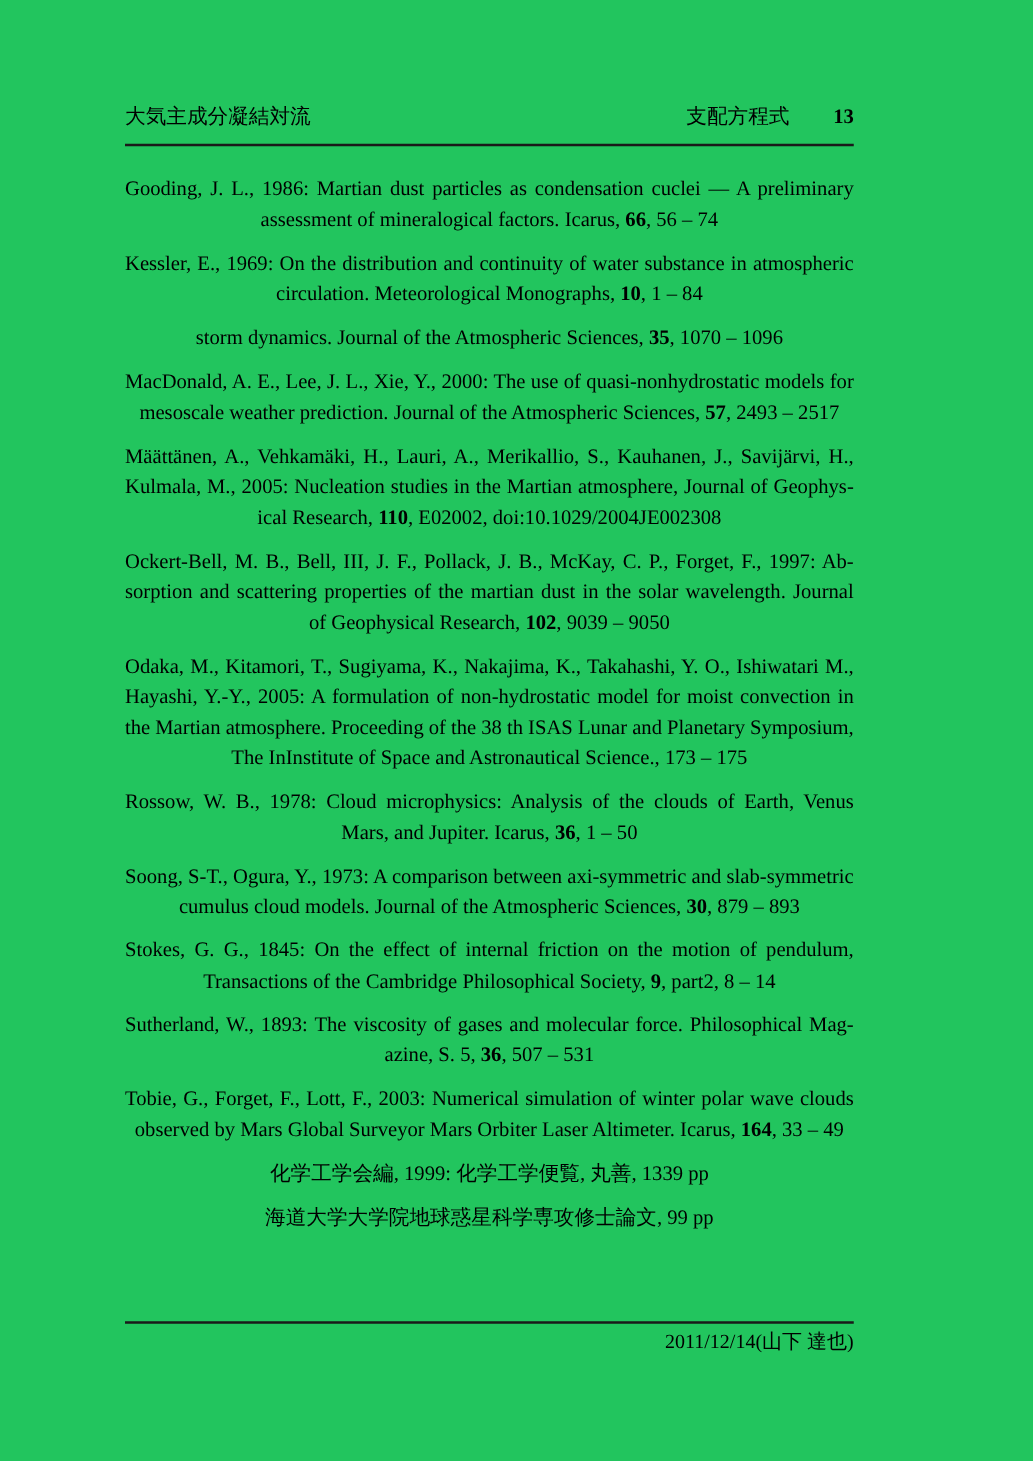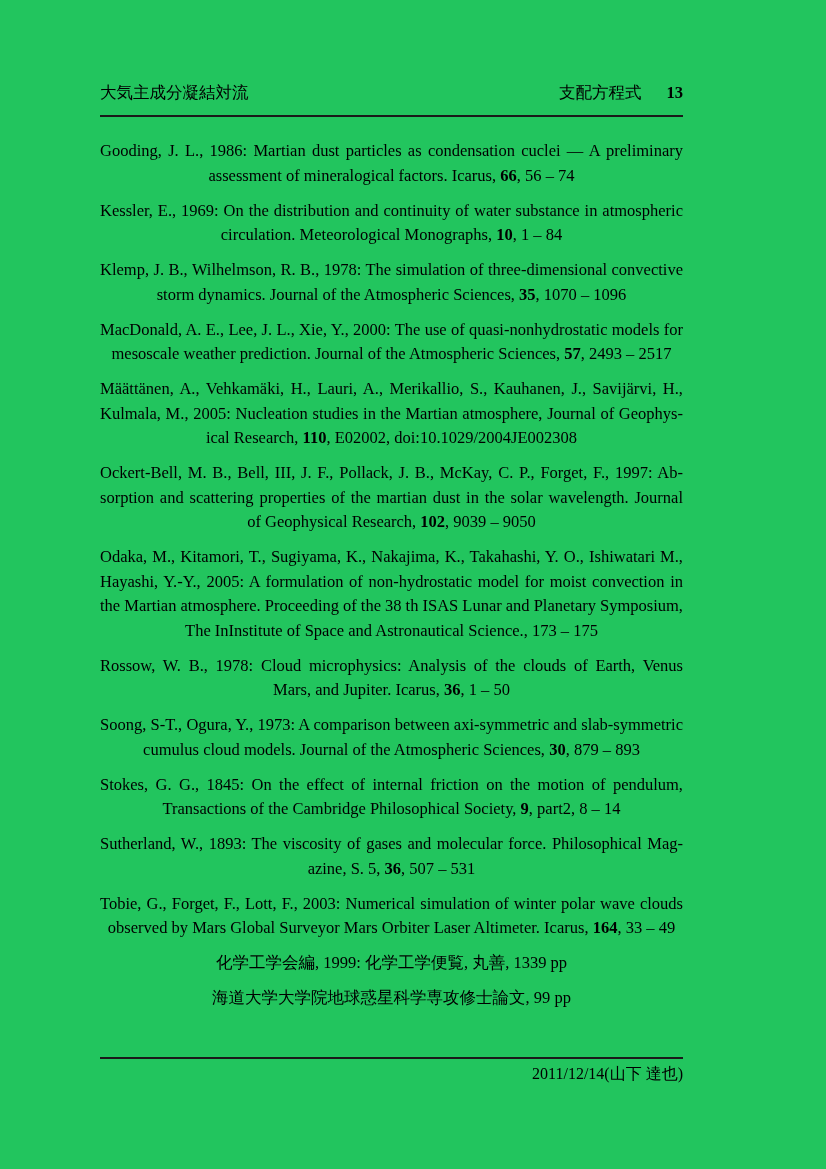--- a/index.html
+++ b/index.html
@@ -24,21 +24,21 @@
     left: 100px;
     width: 583px;
     display: flex;
     justify-content: space-between;
     align-items: baseline;
     font-size: 16.5px;
     line-height: 24.5px;
   }
   .page-header .pagenum {
     font-weight: bold;
-    margin-left: 25px;
+    margin-left: 35px;
     text-align: right;
   }
   .rule {
     position: absolute;
     left: 100px;
     width: 583px;
     height: 1.5px;
     background: #1a1a1a;
   }
   .header-rule { top: 115px; }
@@ -86,21 +86,20 @@
   <main class="refs">
       <div class="ref">
         <div class="ref-line" style="word-spacing: 2.14714px;"><span>Gooding, J. L., 1986: Martian dust particles as condensation cuclei — A preliminary</span></div>
         <div class="ref-line last"><span>assessment of mineralogical factors. Icarus, <b>66</b>, 56 – 74</span></div>
       </div>
       <div class="ref">
         <div class="ref-line" style="word-spacing: 0.790365px;"><span>Kessler, E., 1969: On the distribution and continuity of water substance in atmospheric</span></div>
         <div class="ref-line last"><span>circulation. Meteorological Monographs, <b>10</b>, 1 – 84</span></div>
       </div>
       <div class="ref">
-        <div class="ref-line" style="word-spacing: 0.330966px;"><span>Klemp, J. B., Wilhelmson, R. B., 1978: The simulation of three-dimensional convective</span></div>
         <div class="ref-line last"><span>storm dynamics. Journal of the Atmospheric Sciences, <b>35</b>, 1070 – 1096</span></div>
       </div>
       <div class="ref">
         <div class="ref-line" style="word-spacing: 0.19308px;"><span>MacDonald, A. E., Lee, J. L., Xie, Y., 2000: The use of quasi-nonhydrostatic models for</span></div>
         <div class="ref-line last"><span>mesoscale weather prediction. Journal of the Atmospheric Sciences, <b>57</b>, 2493 – 2517</span></div>
       </div>
       <div class="ref">
         <div class="ref-line" style="word-spacing: 2.41193px;"><span>Määttänen, A., Vehkamäki, H., Lauri, A., Merikallio, S., Kauhanen, J., Savijärvi, H.,</span></div>
         <div class="ref-line" style="word-spacing: 0.552557px;"><span>Kulmala, M., 2005: Nucleation studies in the Martian atmosphere, Journal of Geophys-</span></div>
         <div class="ref-line last"><span>ical Research, <b>110</b>, E02002, doi:10.1029/2004JE002308</span></div>

